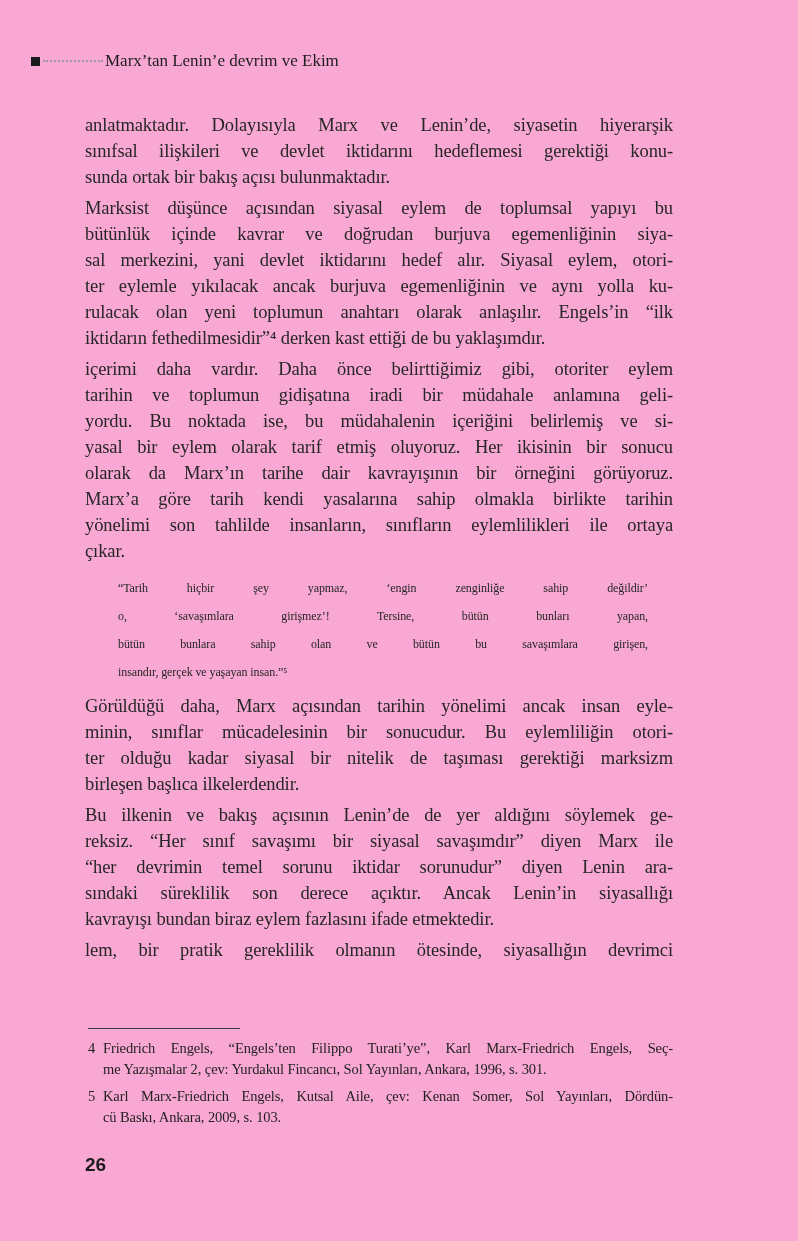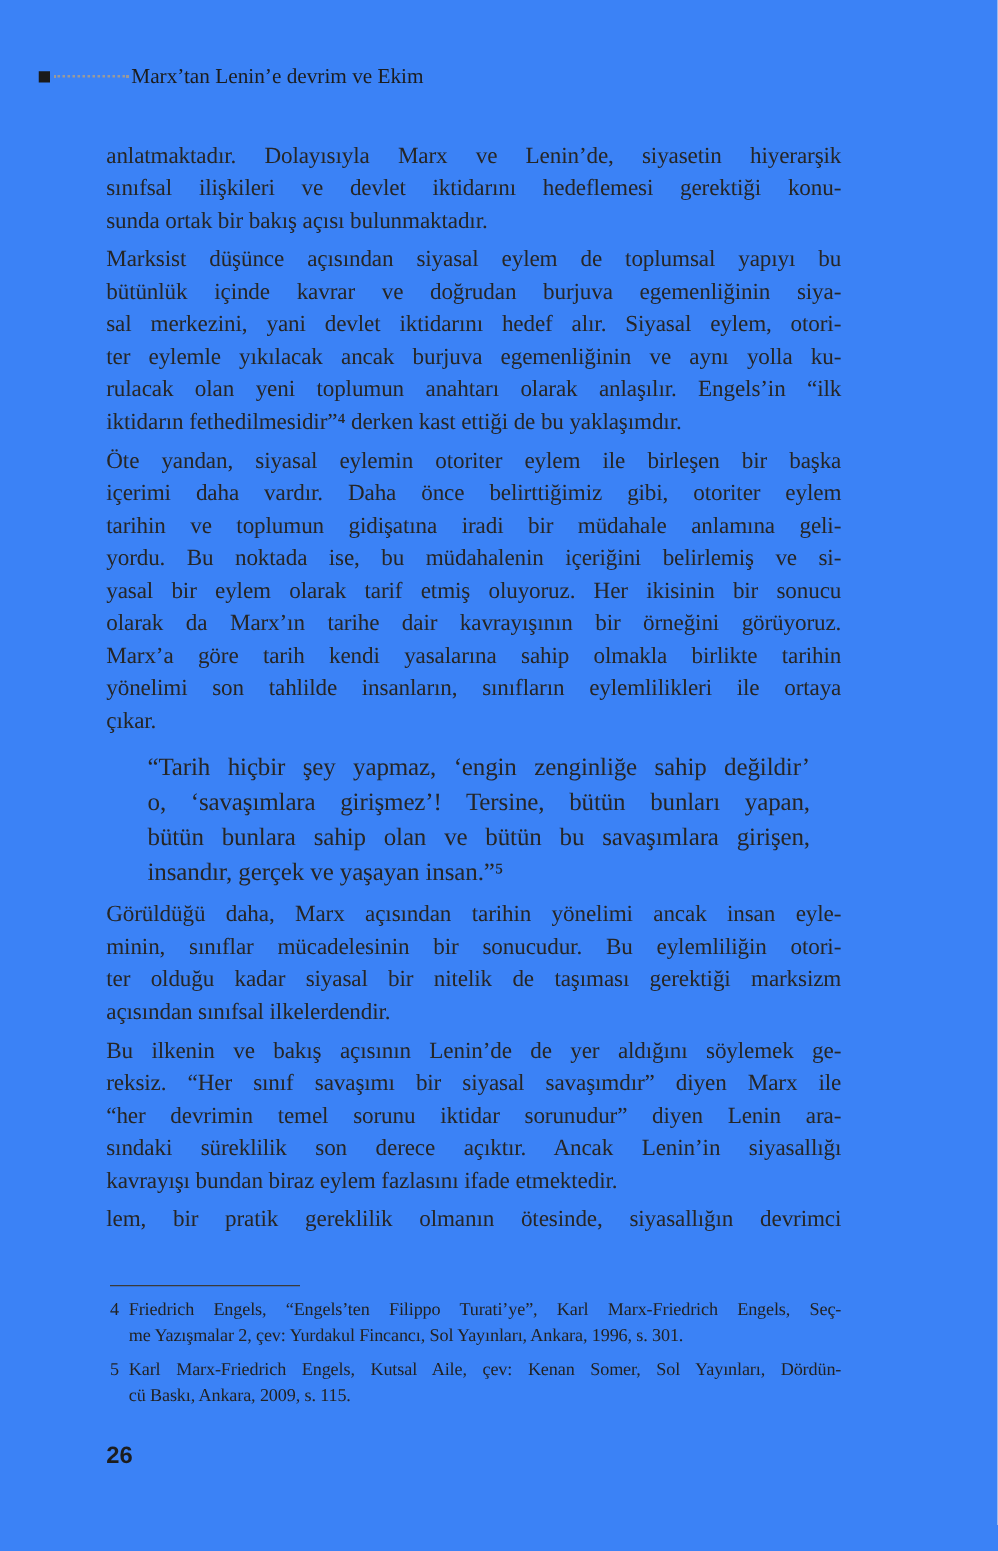--- a/index.html
+++ b/index.html
@@ -1,19 +1,19 @@
 <!DOCTYPE html>
 <html><head>
 <meta charset="utf-8">
 <style>
   html,body { margin:0; padding:0; background:#e8e8e6; }
   .page {
     width:798px; height:1241px;
     margin:0 auto;
-    background:#3b82f6;
+    background:#f9a8d4;
     position:relative;
     overflow:hidden;
     font-family:"Liberation Serif","DejaVu Serif",serif;
     color:#262626;
   }
   
   .running-header { position:absolute; top:51px; left:31px; display:flex; align-items:center; }
   .hdr-square { width:9px; height:9px; background:#1a1a1a; flex:0 0 auto; }
   .hdr-leader { width:60px; height:0; border-bottom:2px dotted #9a9a9a; margin:0 2px 0 3px; flex:0 0 auto; }
   .hdr-title { font-size:17px; line-height:20px; color:#1c1c1c; white-space:nowrap; }
@@ -21,21 +21,21 @@
   
   .body-col {
     position:absolute; left:85px; top:112px; width:588px;
     font-size:18.5px; line-height:26px; letter-spacing:-0.1px;
   }
   .para { margin:0 0 5px 0; }
   .tline { text-align:justify; text-align-last:justify; }
   .tline-end { text-align-last:left; }
   .quote {
     margin:10px 0 7px 33px; width:530px;
-    font-size:20px; line-height:28px;
+    font-size:12px; line-height:28px;
   }
 
   
   .footnotes {
     position:absolute; left:85px; top:1028px; width:588px;
     font-size:14.5px; line-height:21px; letter-spacing:-0.1px; color:#222;
   }
   .fn-rule { width:152px; height:0; border-top:1.4px solid #3a3a3a; margin:0 0 9px 3px; }
   .fn { margin:0 0 6px 0; }
   .fn-line { text-align:justify; text-align-last:justify; }
@@ -68,41 +68,40 @@
       </div>
     <div class="para">
         <div class="tline">Marksist düşünce açısından siyasal eylem de toplumsal yapıyı bu</div>
         <div class="tline">bütünlük içinde kavrar ve doğrudan burjuva egemenliğinin siya-</div>
         <div class="tline">sal merkezini, yani devlet iktidarını hedef alır. Siyasal eylem, otori-</div>
         <div class="tline">ter eylemle yıkılacak ancak burjuva egemenliğinin ve aynı yolla ku-</div>
         <div class="tline">rulacak olan yeni toplumun anahtarı olarak anlaşılır. Engels’in “ilk</div>
         <div class="tline tline-end">iktidarın fethedilmesidir”⁴ derken kast ettiği de bu yaklaşımdır.</div>
       </div>
     <div class="para">
-        <div class="tline">Öte yandan, siyasal eylemin otoriter eylem ile birleşen bir başka</div>
         <div class="tline">içerimi daha vardır. Daha önce belirttiğimiz gibi, otoriter eylem</div>
         <div class="tline">tarihin ve toplumun gidişatına iradi bir müdahale anlamına geli-</div>
         <div class="tline">yordu. Bu noktada ise, bu müdahalenin içeriğini belirlemiş ve si-</div>
         <div class="tline">yasal bir eylem olarak tarif etmiş oluyoruz. Her ikisinin bir sonucu</div>
         <div class="tline">olarak da Marx’ın tarihe dair kavrayışının bir örneğini görüyoruz.</div>
         <div class="tline">Marx’a göre tarih kendi yasalarına sahip olmakla birlikte tarihin</div>
         <div class="tline">yönelimi son tahlilde insanların, sınıfların eylemlilikleri ile ortaya</div>
         <div class="tline tline-end">çıkar.</div>
       </div>
     <div class="quote">
         <div class="tline">“Tarih hiçbir şey yapmaz, ‘engin zenginliğe sahip değildir’</div>
         <div class="tline">o, ‘savaşımlara girişmez’! Tersine, bütün bunları yapan,</div>
         <div class="tline">bütün bunlara sahip olan ve bütün bu savaşımlara girişen,</div>
         <div class="tline tline-end">insandır, gerçek ve yaşayan insan.”⁵</div>
       </div>
     <div class="para">
         <div class="tline">Görüldüğü daha, Marx açısından tarihin yönelimi ancak insan eyle-</div>
         <div class="tline">minin, sınıflar mücadelesinin bir sonucudur. Bu eylemliliğin otori-</div>
         <div class="tline">ter olduğu kadar siyasal bir nitelik de taşıması gerektiği marksizm</div>
-        <div class="tline tline-end">açısından sınıfsal ilkelerdendir.</div>
+        <div class="tline tline-end">birleşen başlıca ilkelerdendir.</div>
       </div>
     <div class="para">
         <div class="tline">Bu ilkenin ve bakış açısının Lenin’de de yer aldığını söylemek ge-</div>
         <div class="tline">reksiz. “Her sınıf savaşımı bir siyasal savaşımdır” diyen Marx ile</div>
         <div class="tline">“her devrimin temel sorunu iktidar sorunudur” diyen Lenin ara-</div>
         <div class="tline">sındaki süreklilik son derece açıktır. Ancak Lenin’in siyasallığı</div>
         <div class="tline tline-end">kavrayışı bundan biraz eylem fazlasını ifade etmektedir.</div>
       </div>
     <div class="para">
         <div class="tline">lem, bir pratik gereklilik olmanın ötesinde, siyasallığın devrimci</div>
@@ -119,20 +118,20 @@
       <div class="fn-line fn-cont">
         <span class="it">me Yazışmalar 2</span><span>, çev: Yurdakul Fincancı, Sol Yayınları, Ankara, 1996, s. 301.</span>
       </div>
     </div>
 
     <div class="fn">
       <div class="fn-line">
         <span class="fn-num">5</span><span>Karl Marx-Friedrich Engels, </span><span class="it">Kutsal Aile</span><span>, çev: Kenan Somer, Sol Yayınları, Dördün-</span>
       </div>
       <div class="fn-line fn-cont">
-        <span>cü Baskı, Ankara, 2009, s. 115.</span>
+        <span>cü Baskı, Ankara, 2009, s. 103.</span>
       </div>
     </div>
   </div>
 
   <div class="page-num">26</div>
 
 </div>
 
 </body></html>

